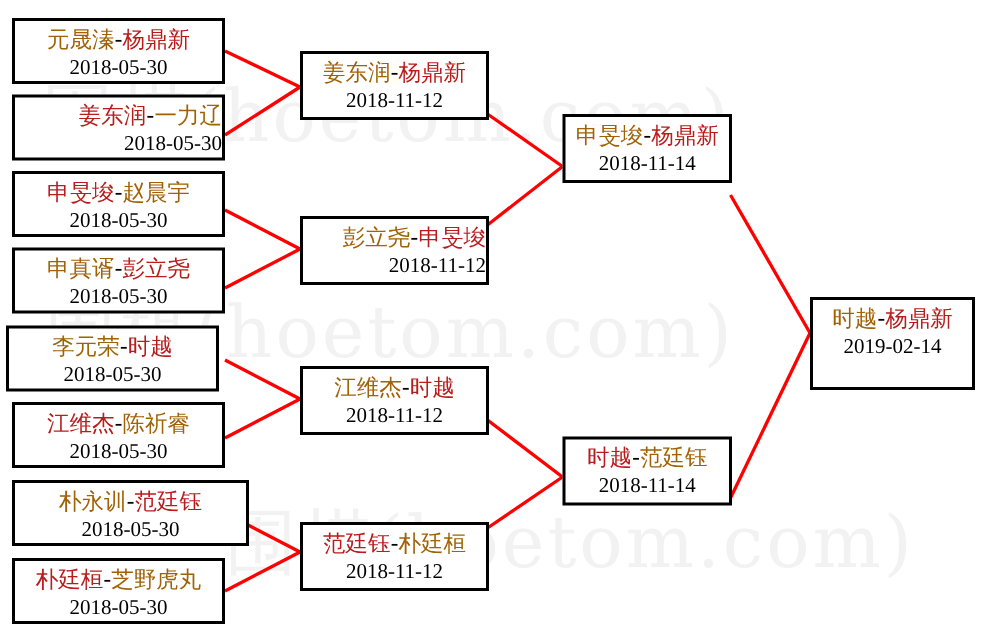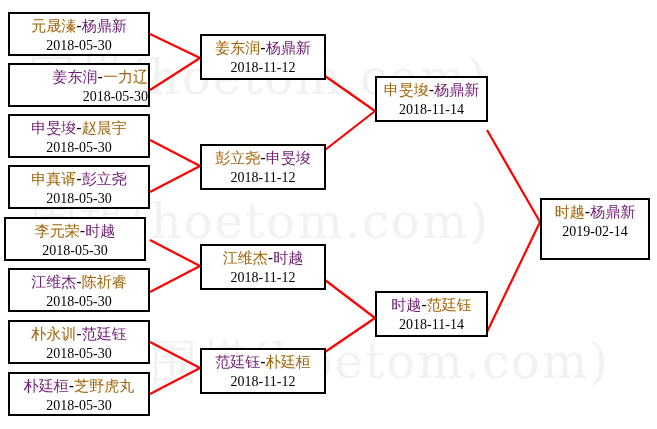--- a/index.html
+++ b/index.html
@@ -62,21 +62,21 @@
     white-space: nowrap;
     color: #000000;
   }
   .node .date {
     font-size: 14px;
     line-height: 19px;
     white-space: nowrap;
     color: #000000;
     font-family: Liberation Serif, serif;
   }
-  .p-red { color: #701a75; margin-top: 44px; }
+  .p-red { color: #b91c1c; margin-top: 44px; }
   .p-black { color: #a16207; }
   .dash { color: #000000; }
 </style>
 </head>
 <body>
 
 <div id="bracket-root">
 
   <div id="watermark-layer">
     <div class="wm-line wm-1">围棋(hoetom.com)</div>
@@ -133,36 +133,36 @@
   <div class="node" style="left:4px; top:217px; width:142px; height:44px;">
     <div class="players"><span class="p-black">李元荣</span><span class="dash">-</span><span class="p-red">时越</span></div>
     <div class="date">2018-05-30</div>
   </div>
 
   <div class="node" style="left:8px; top:268px; width:142px; height:44px;">
     <div class="players"><span class="p-red">江维杰</span><span class="dash">-</span><span class="p-black">陈祈睿</span></div>
     <div class="date">2018-05-30</div>
   </div>
 
-  <div class="node" style="left:8px; top:320px; width:142px; height:44px;">
+  <div class="node" style="left:8px; top:320px; width:158px; height:44px;">
     <div class="players"><span class="p-black">朴永训</span><span class="dash">-</span><span class="p-red">范廷钰</span></div>
     <div class="date">2018-05-30</div>
   </div>
 
   <div class="node" style="left:8px; top:372px; width:142px; height:44px;">
     <div class="players"><span class="p-red">朴廷桓</span><span class="dash">-</span><span class="p-black">芝野虎丸</span></div>
     <div class="date">2018-05-30</div>
   </div>
 
   <div class="node" style="left:200px; top:34px; width:126px; height:46px;">
     <div class="players"><span class="p-black">姜东润</span><span class="dash">-</span><span class="p-red">杨鼎新</span></div>
     <div class="date">2018-11-12</div>
   </div>
 
-  <div class="node" style="left:200px; top:144px; width:126px; height:46px;">
+  <div class="node" style="left:200px; top:144px; width:126px; height:46px;text-align:right;">
     <div class="players"><span class="p-black">彭立尧</span><span class="dash">-</span><span class="p-red">申旻埈</span></div>
     <div class="date">2018-11-12</div>
   </div>
 
   <div class="node" style="left:200px; top:244px; width:126px; height:46px;">
     <div class="players"><span class="p-black">江维杰</span><span class="dash">-</span><span class="p-red">时越</span></div>
     <div class="date">2018-11-12</div>
   </div>
 
   <div class="node" style="left:200px; top:348px; width:126px; height:46px;">

